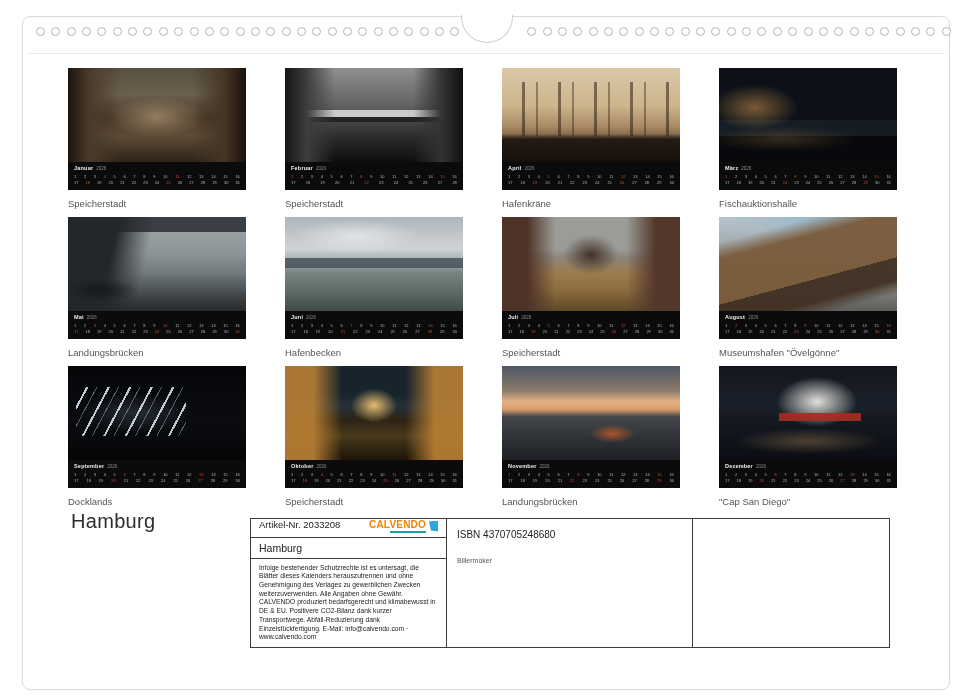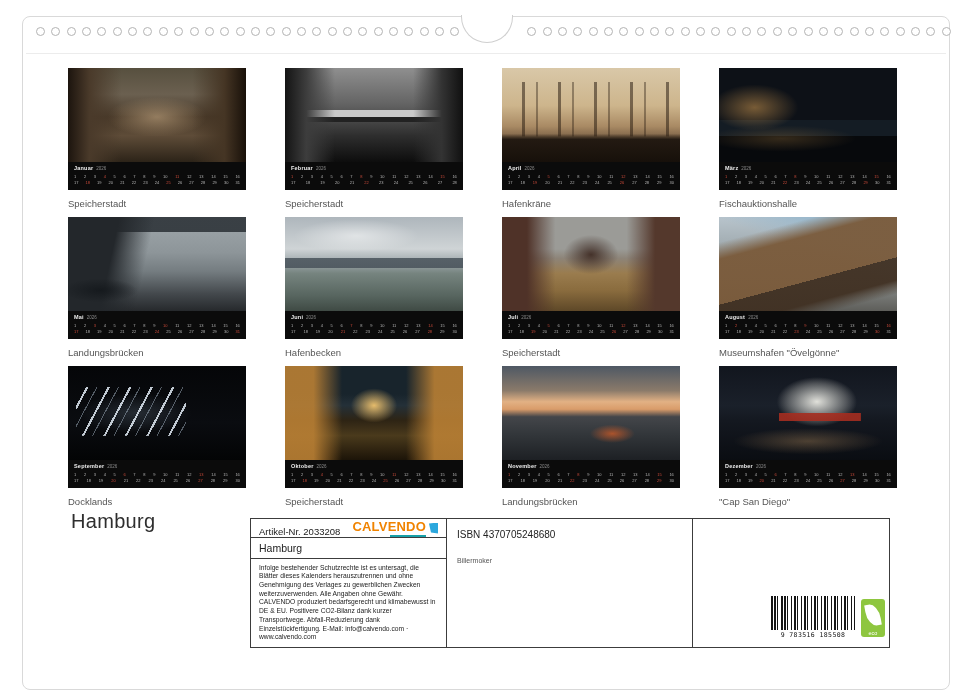--- a/index.html
+++ b/index.html
@@ -75,25 +75,25 @@
     linear-gradient(180deg,rgba(0,0,0,0) 0 50%,rgba(165,45,32,.9) 50% 58%,rgba(0,0,0,0) 58%),
     radial-gradient(ellipse 30% 35% at 55% 38%,rgba(235,235,228,.95),rgba(190,190,185,.35) 55%,rgba(0,0,0,0) 75%),
     radial-gradient(ellipse 60% 20% at 50% 80%,rgba(220,170,110,.3),rgba(0,0,0,0) 70%),
     linear-gradient(180deg,#12161e 0%,#1a202a 42%,#141820 58%,#0a0d12 100%);
     background-size:46% 100%,100% 100%,100% 100%,100% 100%;background-position:62% 0,0 0,0 0,0 0;background-repeat:no-repeat}
 
   
   .page-title{position:absolute;left:71px;top:510px;font-size:20px;color:#2e2e2e;letter-spacing:.3px;font-weight:400}
   .infobox{position:absolute;left:250px;top:518px;width:640px;height:130px;border:1px solid #3c3c3c;display:flex;box-sizing:border-box;background:#fff}
   .colA{width:196px;border-right:1px solid #3c3c3c;display:flex;flex-direction:column;box-sizing:border-box}
-  .rowA1{height:30px;border-bottom:1px solid #3c3c3c;display:flex;align-items:flex-end;justify-content:space-between;padding:0 8px;box-sizing:border-box}
+  .rowA1{height:30px;border-bottom:1px solid #3c3c3c;display:flex;align-items:flex-start;justify-content:space-between;padding:0 8px;box-sizing:border-box}
   .artikel{font-size:9.5px}
   .logo{display:flex;align-items:center;gap:3px}
   .logo-text-wrap{display:flex;flex-direction:column;align-items:flex-end}
-  .logo-text{color:#f08300;font-weight:bold;font-size:13px;letter-spacing:.2px}
+  .logo-text{color:#f08300;font-weight:bold;font-size:10px;letter-spacing:.2px}
   .logo-tagline{width:36px;height:2px;background:#17a0a8;margin-top:1px}
   .logo-icon{width:9px;height:11px;background:#2ba7dd;clip-path:polygon(0 8%,100% 0,100% 100%,22% 92%)}
   .rowA2{height:34px;border-bottom:1px solid #3c3c3c;display:flex;align-items:center;padding:0 8px;font-size:10.5px;box-sizing:border-box}
   .rowA3{flex:1;padding:5px 8px;font-size:6.7px;line-height:1.3}
   .colB{width:246px;border-right:1px solid #3c3c3c;position:relative;box-sizing:border-box}
   .isbn{position:absolute;left:10px;top:10px;font-size:10px}
   .publisher{position:absolute;left:112px;top:8px;font-size:10px;line-height:1.18}
   .author{position:absolute;left:10px;top:38px;font-size:7px;color:#555}
   .colC{flex:1;position:relative}
   .barcode{position:absolute;right:34px;bottom:8px;width:84px;text-align:center}
@@ -718,23 +718,13 @@
         <span class="logo-icon"></span>
       </span>
     </div>
     <div class="rowA2">Hamburg</div>
     <div class="rowA3">Infolge bestehender Schutzrechte ist es untersagt, die Blätter dieses Kalenders herauszutrennen und ohne Genehmigung des Verlages zu gewerblichen Zwecken weiterzuverwenden. Alle Angaben ohne Gewähr. CALVENDO produziert bedarfsgerecht und klimabewusst in DE &amp; EU. Positivere CO2-Bilanz dank kurzer Transportwege. Abfall-Reduzierung dank Einzelstückfertigung. E-Mail: info@calvendo.com · www.calvendo.com</div>
   </div>
   <div class="colB">
     <div class="isbn">ISBN 4370705248680</div>
     <div class="author">Billermoker</div>
   </div>
-  <div class="colC">
-    <div class="barcode">
-      <div class="bars"></div>
-      <div class="barcode-digits">9 783516 185508</div>
-    </div>
-    <div class="eco">
-      <span class="eco-leaf"></span>
-      <span class="eco-label">eco</span>
-    </div>
-  </div>
 </div>
 
 </body></html>

